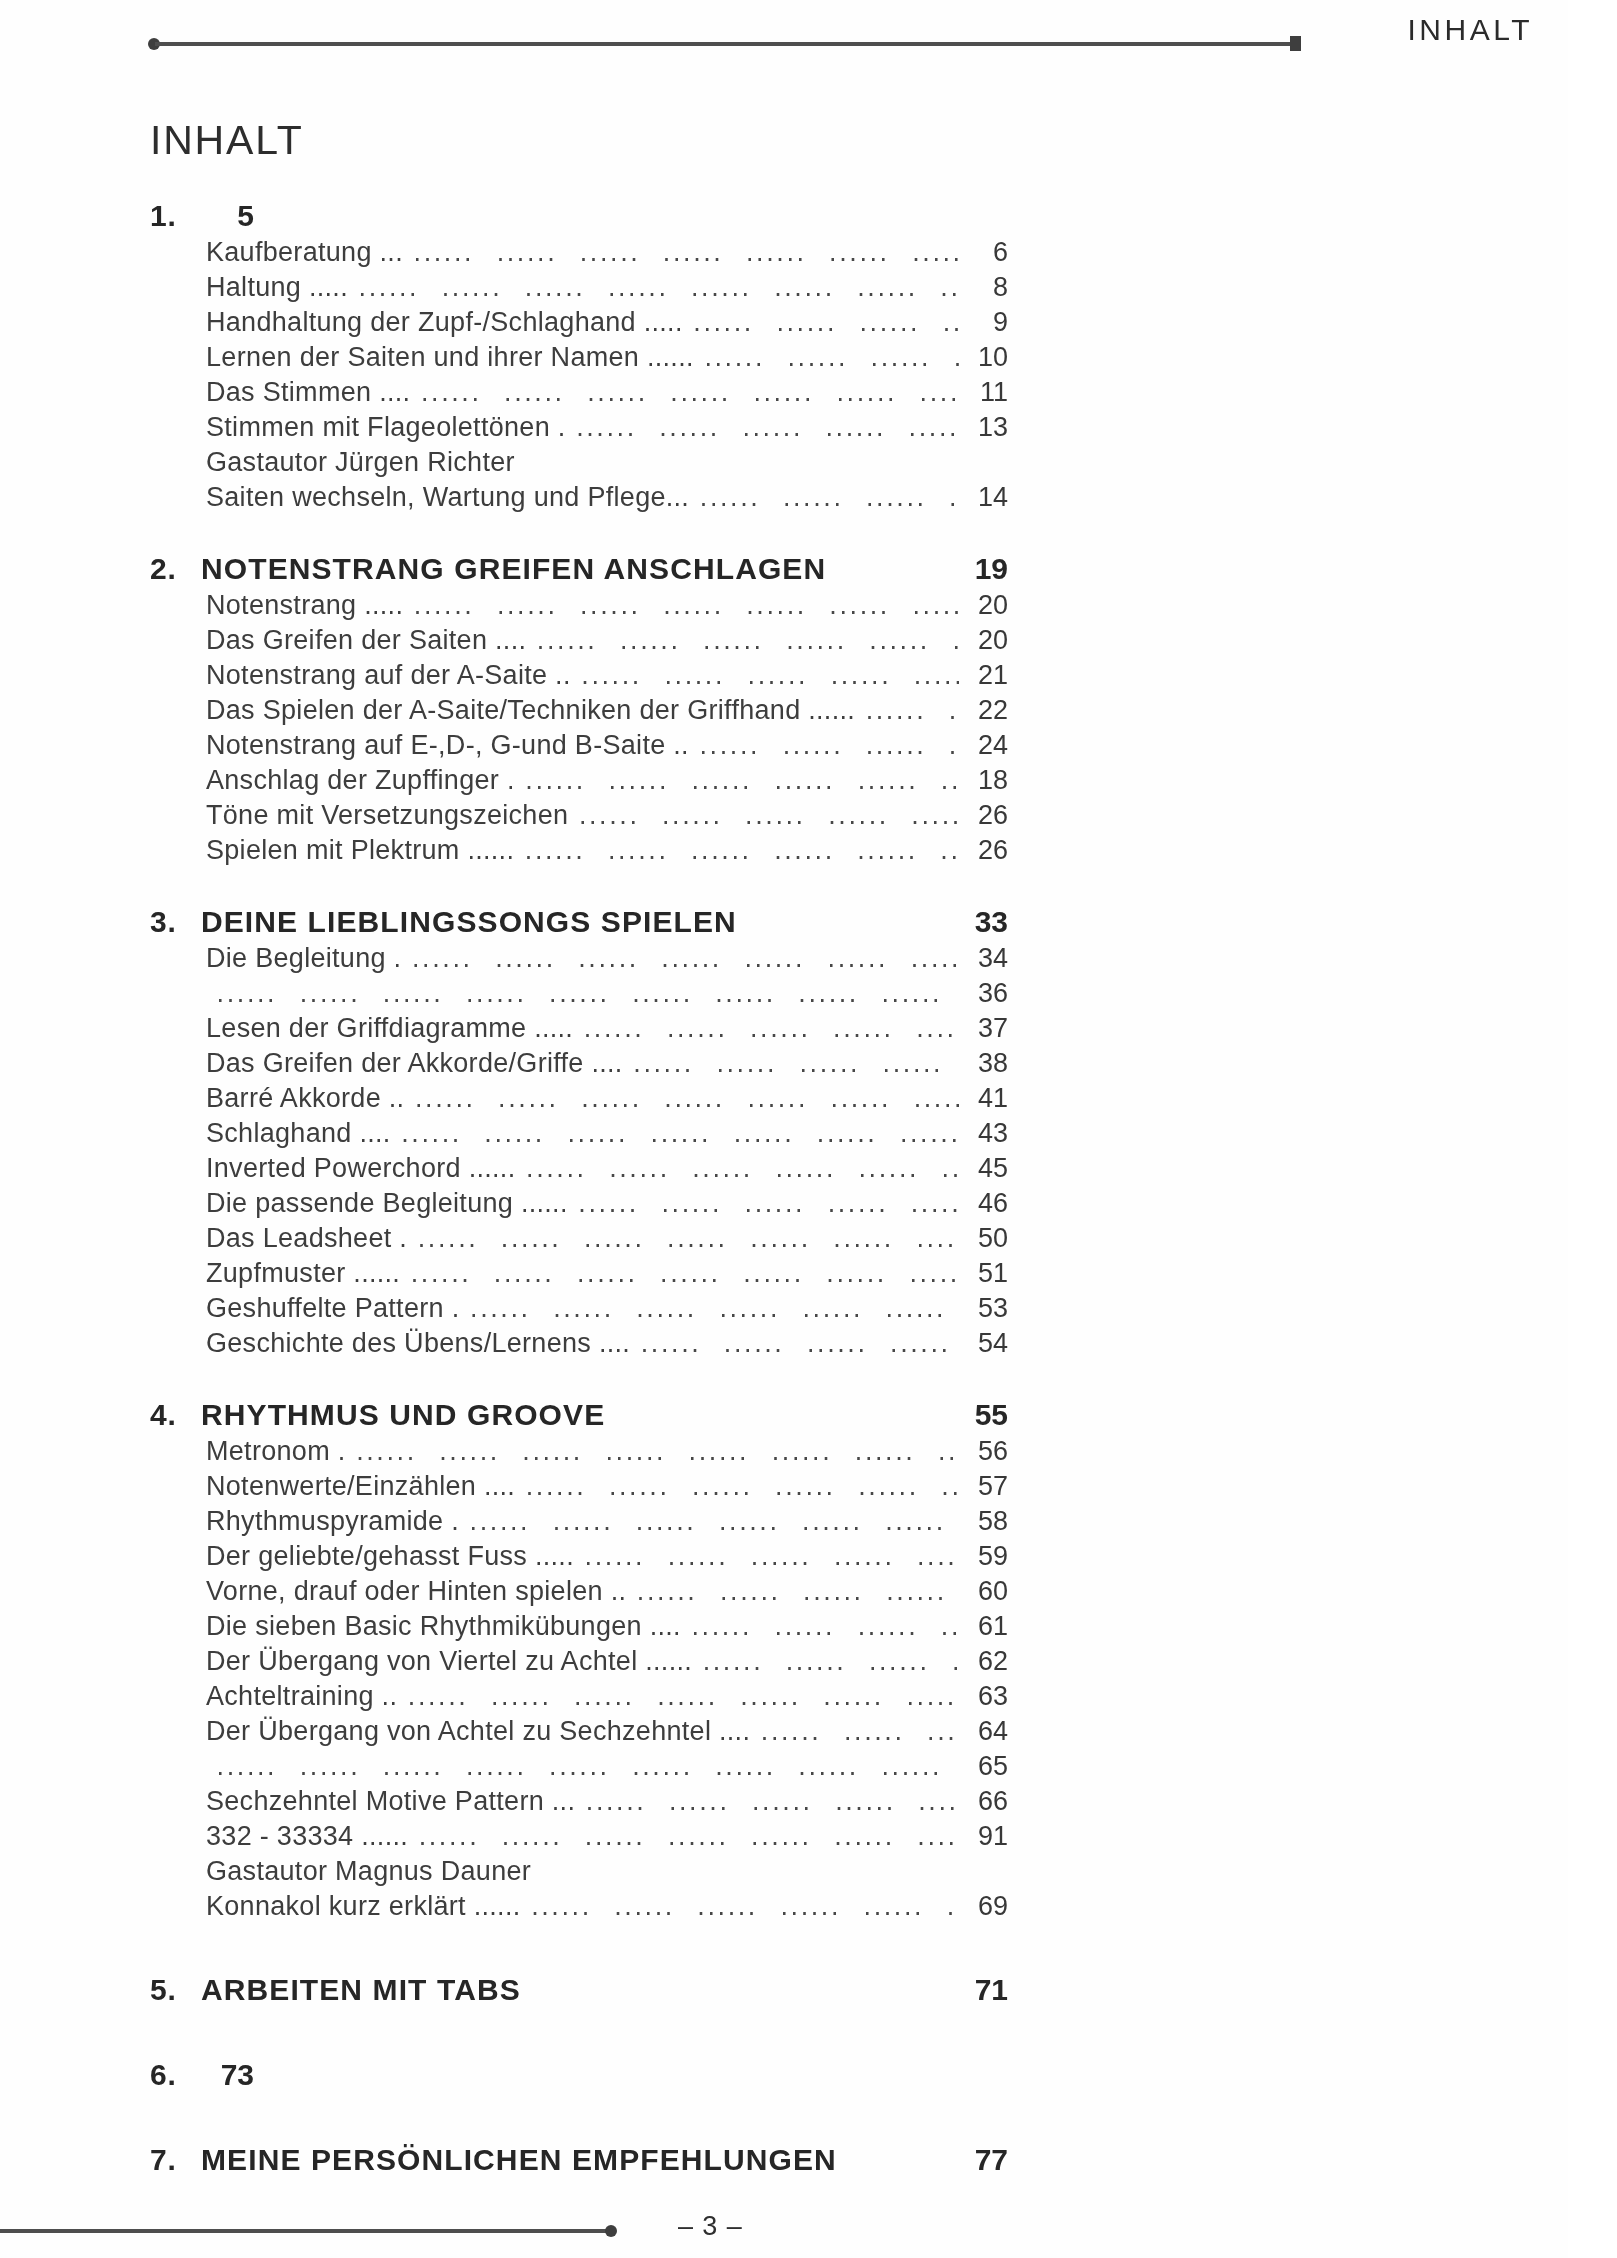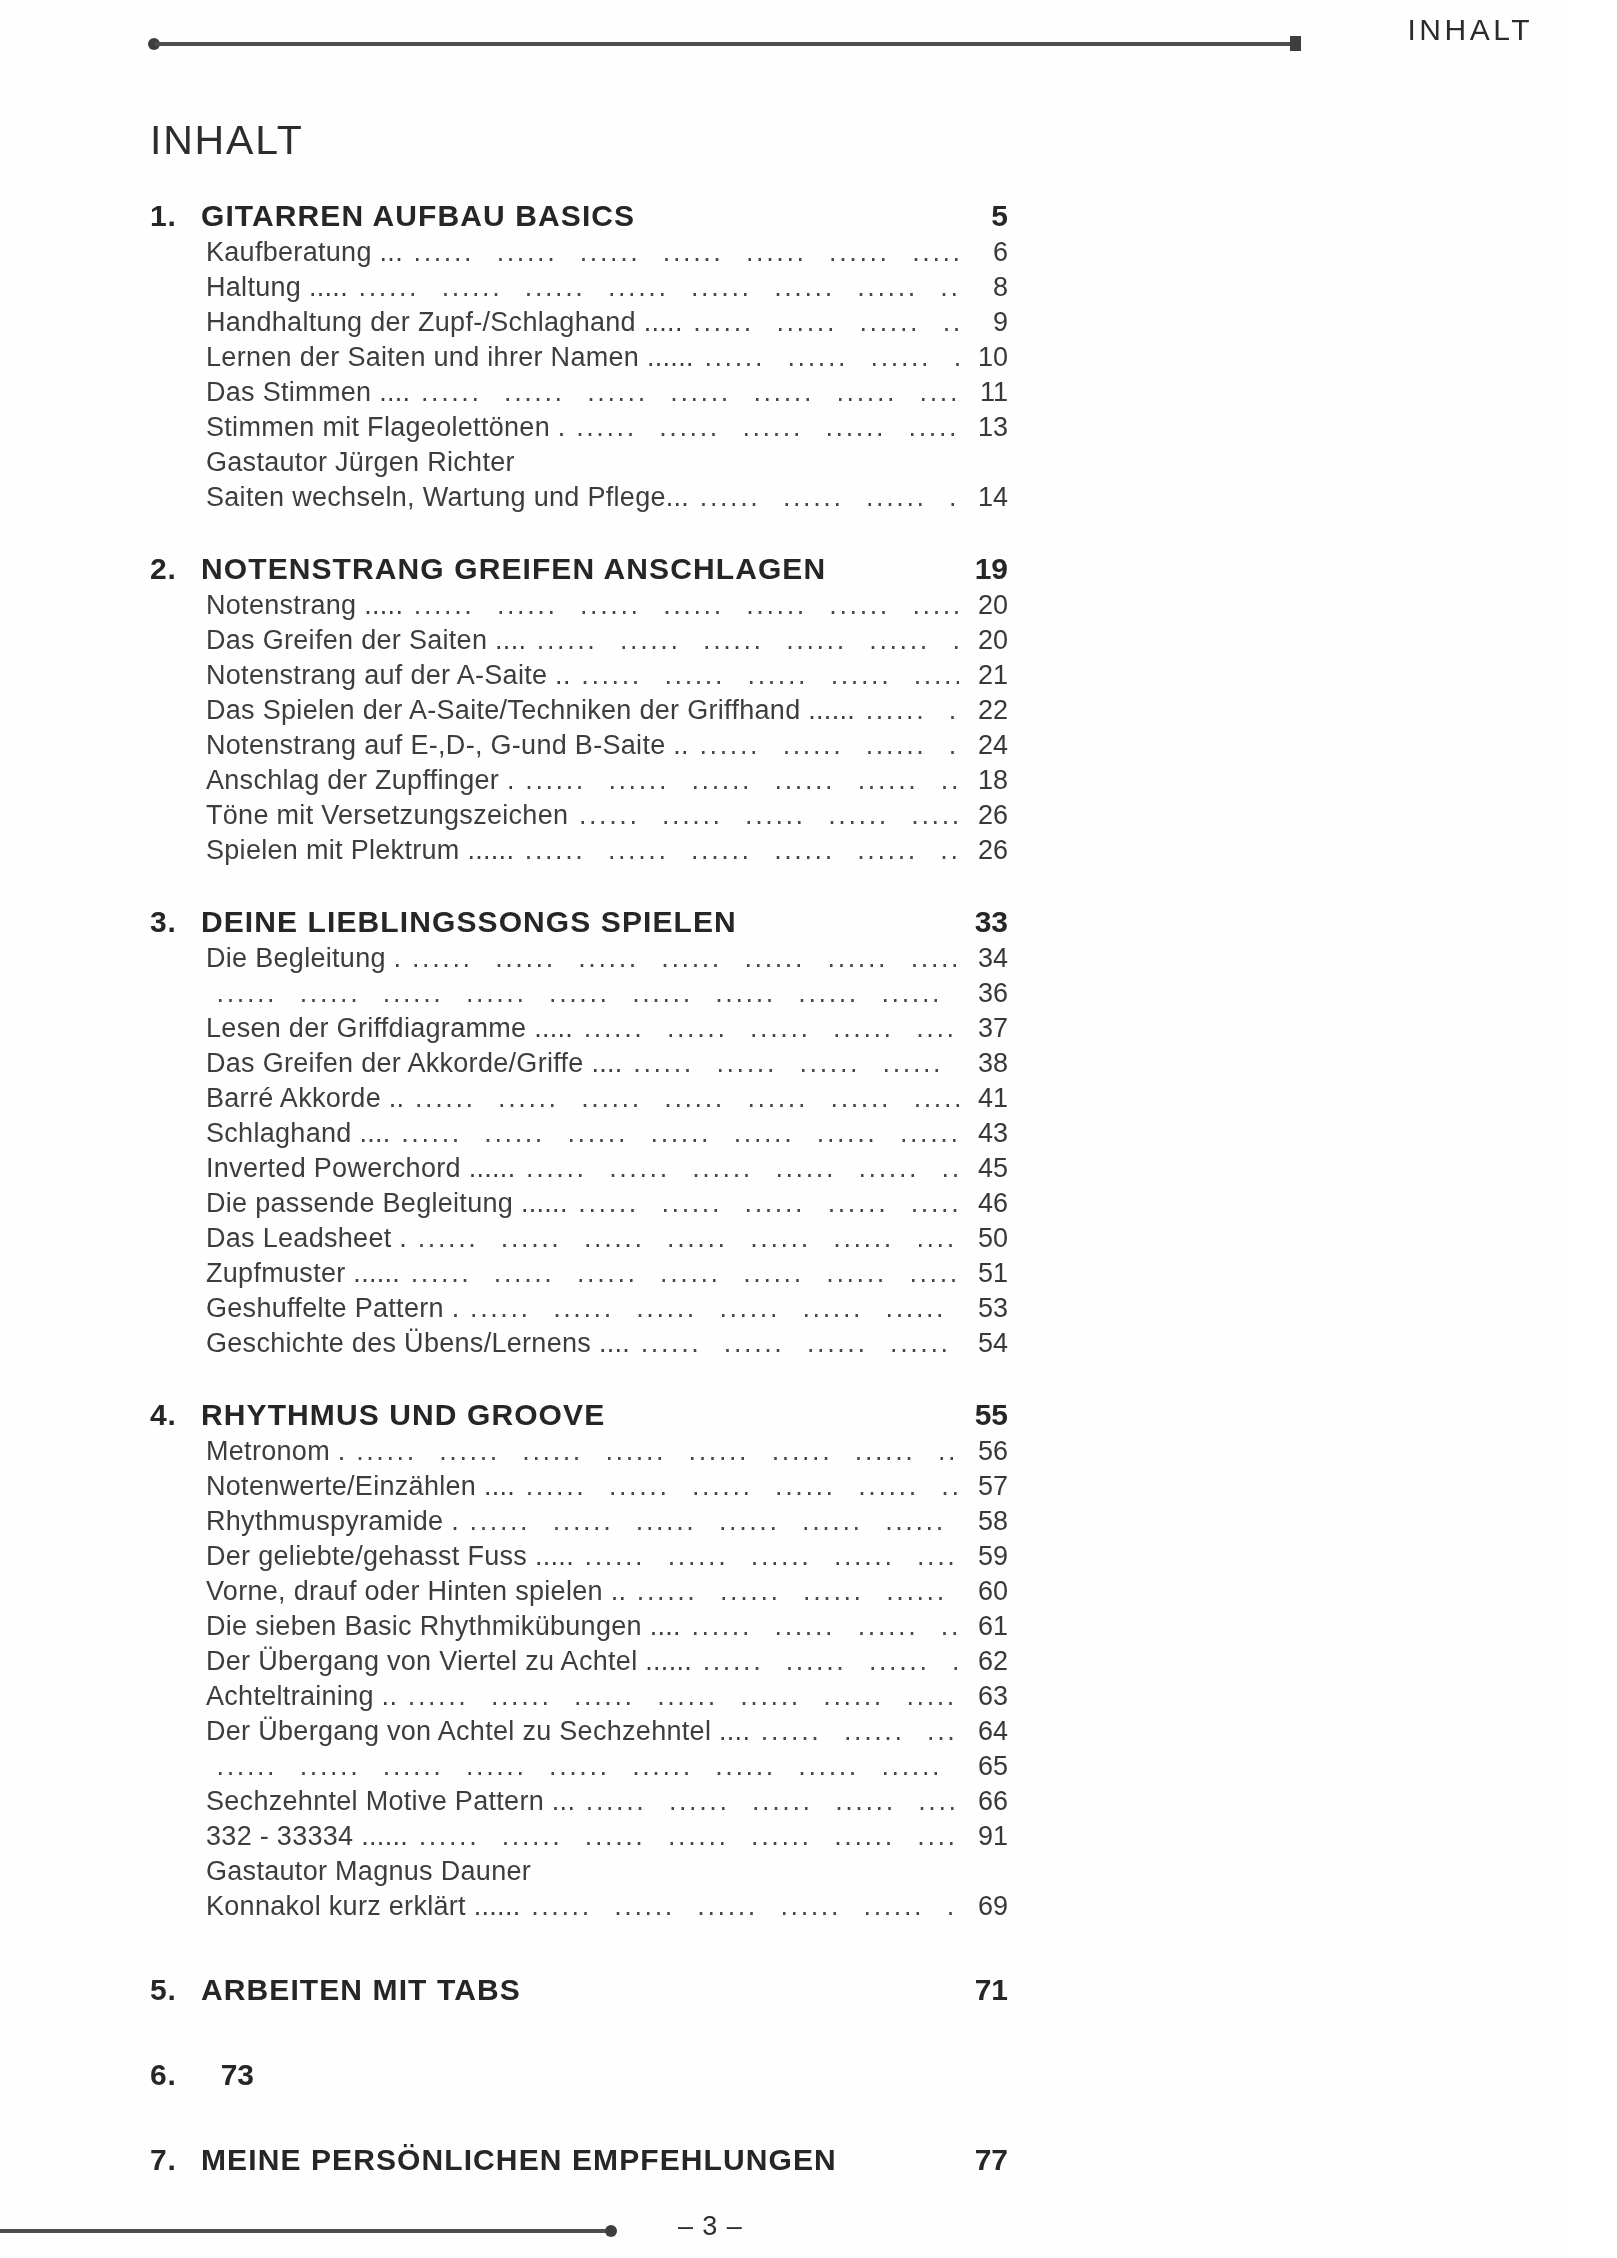--- a/index.html
+++ b/index.html
@@ -140,21 +140,20 @@
   <div class="top-rule-end"></div>
 
   <div class="running-header">INHALT</div>
 
   <div class="content">
     <h1 class="page-title">INHALT</h1>
     <div id="toc">
   <div class="toc-section">
     <div class="section-head">
       <span class="sec-num">1.</span>
-      <span class="sec-title">GITARREN AUFBAU BASICS</span>
       <span class="sec-page">5</span>
     </div>
     <div class="entries">
   <div class="entry">
     <span class="entry-label">Kaufberatung ...</span>
     <span class="leader">...... ...... ...... ...... ...... ...... ...... ...... ...... ...... ...... ...... ...... ...... ...... ...... ...... ...... ...... ...... ...... ...... ...... ...... ...... ...... ...... ...... ...... ...... ...... ...... ...... ...... ...... ...... ...... ...... ...... ......</span>
     <span class="entry-page">6</span>
   </div>
 
   <div class="entry">

